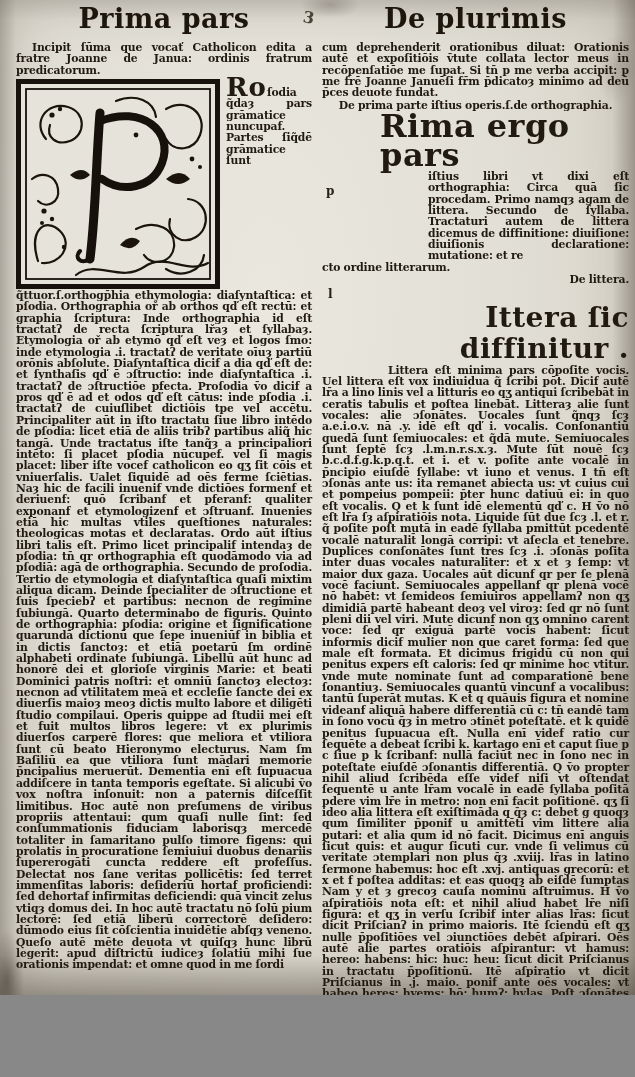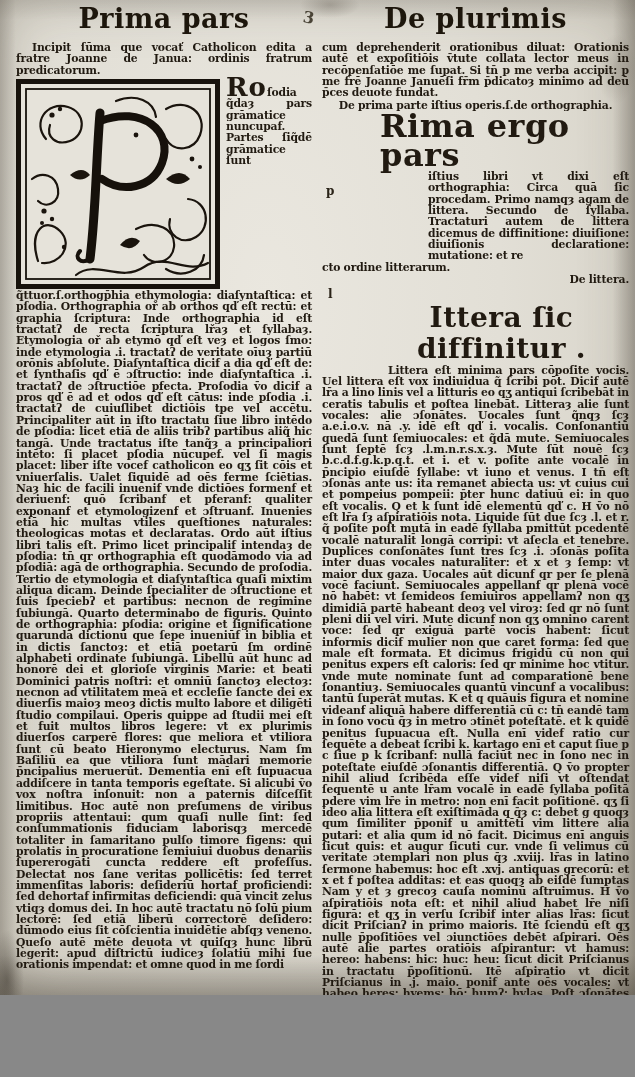--- a/index.html
+++ b/index.html
@@ -48,21 +48,21 @@
   .woodcut { float:left; width:204px; height:210px; margin:2px 6px 1px 0; }
   .drop-big { font-size:26px; line-height:20px; font-weight:700; letter-spacing:1px; }
 
   .rc-caption  { text-align:center; margin-top:1px; }
   .rc-heading1 { font-size:32px; line-height:29px; font-weight:700; letter-spacing:.5px;
                  margin:1px 0 1px 58px; text-align:left; }
   .rc-par-indent { margin-left:106px; }
   .rc-par-last   { text-align:left; }
   .rc-caption2 { text-align:right; margin:1px 0 16px; }
   .rc-heading2 { font-size:28px; line-height:31px; font-weight:700; letter-spacing:.5px;
-                 margin:16px 0 1px 52px; text-align:center; }
+                 margin:16px 0 1px 52px; text-align:right; }
   .rc-body { text-indent:66px; }
 
   .guide-letter { position:absolute; font-size:12px; font-weight:700; color:#2a2318; }
   .guide-p { left:326px; top:184px; }
   .guide-l { left:328px; top:287px; }
 
   .signature { position:absolute; left:583px; top:1049px; font-size:18px; font-weight:700;
                letter-spacing:7px; color:#241d12; }
 </style>
 </head>

